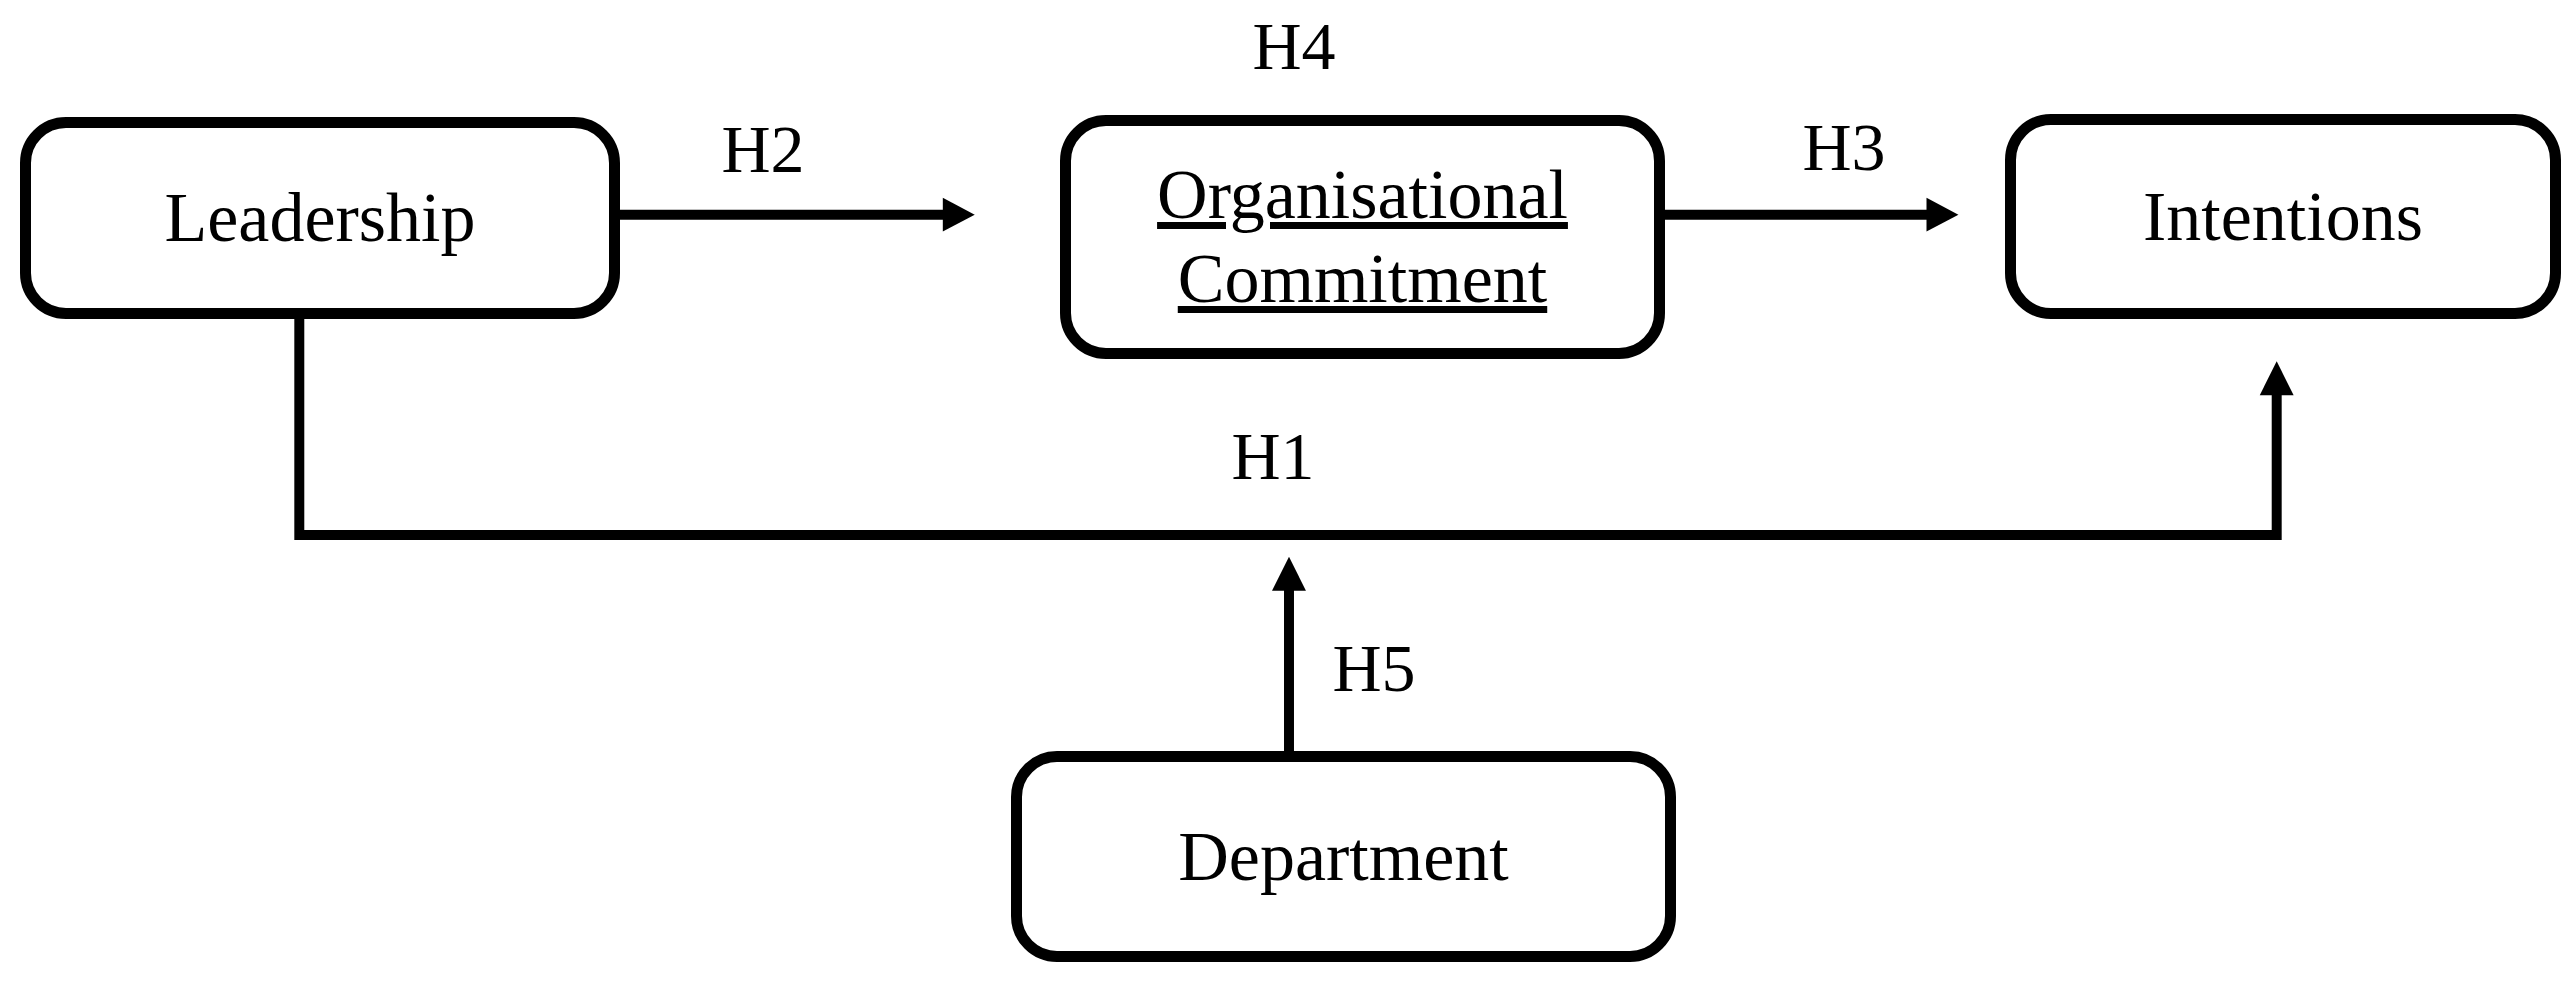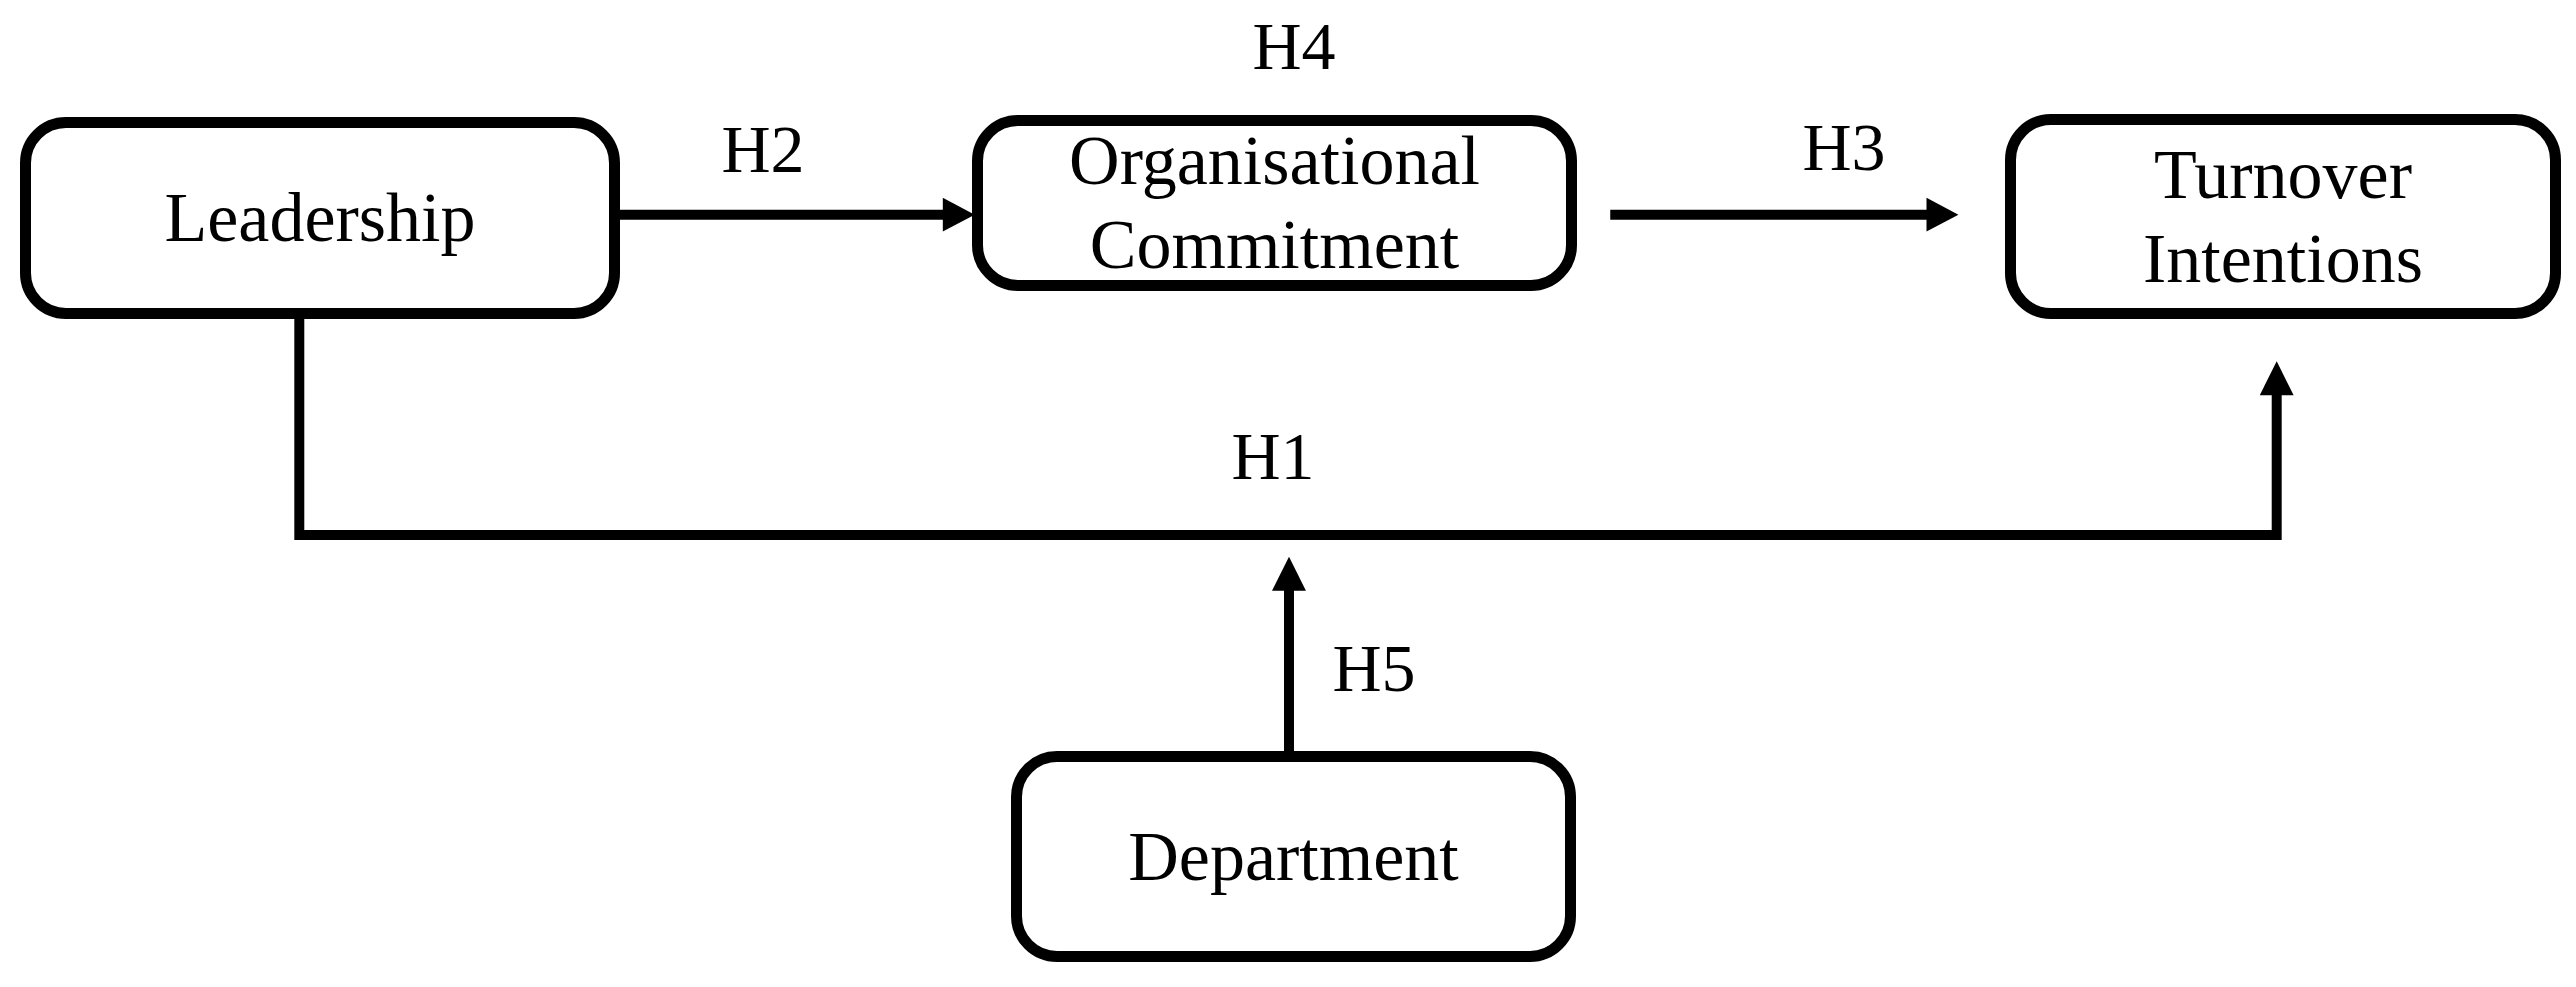--- a/index.html
+++ b/index.html
@@ -32,23 +32,23 @@
     display: flex;
     flex-direction: column;
     align-items: center;
     justify-content: center;
     text-align: center;
     font-size: 70px;
     line-height: 84px;
     white-space: nowrap;
   }
   .node-leadership    { left: 20px;   top: 117px; width: 600px; height: 202px; }
-  .node-oc            { left: 972px; top: 115px; width: 605px; height: 176px; }
+  .node-oc            { left: 1060px; top: 115px; width: 605px; height: 244px; text-decoration: underline; }
   .node-ti            { left: 2005px; top: 114px; width: 556px; height: 205px; }
-  .node-department    { left: 1011px; top: 751px; width: 565px; height: 211px; }
+  .node-department    { left: 1011px; top: 751px; width: 665px; height: 211px; }
   .hypothesis-label {
     position: absolute;
     transform: translate(-50%, -50%);
     font-size: 68px;
     line-height: 68px;
     white-space: nowrap;
   }
   .label-h1 { left: 1273px; top: 456px; }
   .label-h2 { left: 763px;  top: 149px; }
   .label-h3 { left: 1796px; top: 147px; margin-left: 48px; }
@@ -86,21 +86,20 @@
   <div class="node node-leadership">
     <span>Leadership</span>
   </div>
 
   <div class="node node-oc">
     <span>Organisational</span>
     <span>Commitment</span>
   </div>
 
   <div class="node node-ti">
-    <span>Turnover</span>
     <span>Intentions</span>
   </div>
 
   <div class="node node-department">
     <span>Department</span>
   </div>
 
   <div class="hypothesis-label label-h1">H1</div>
   <div class="hypothesis-label label-h2">H2</div>
   <div class="hypothesis-label label-h3">H3</div>

